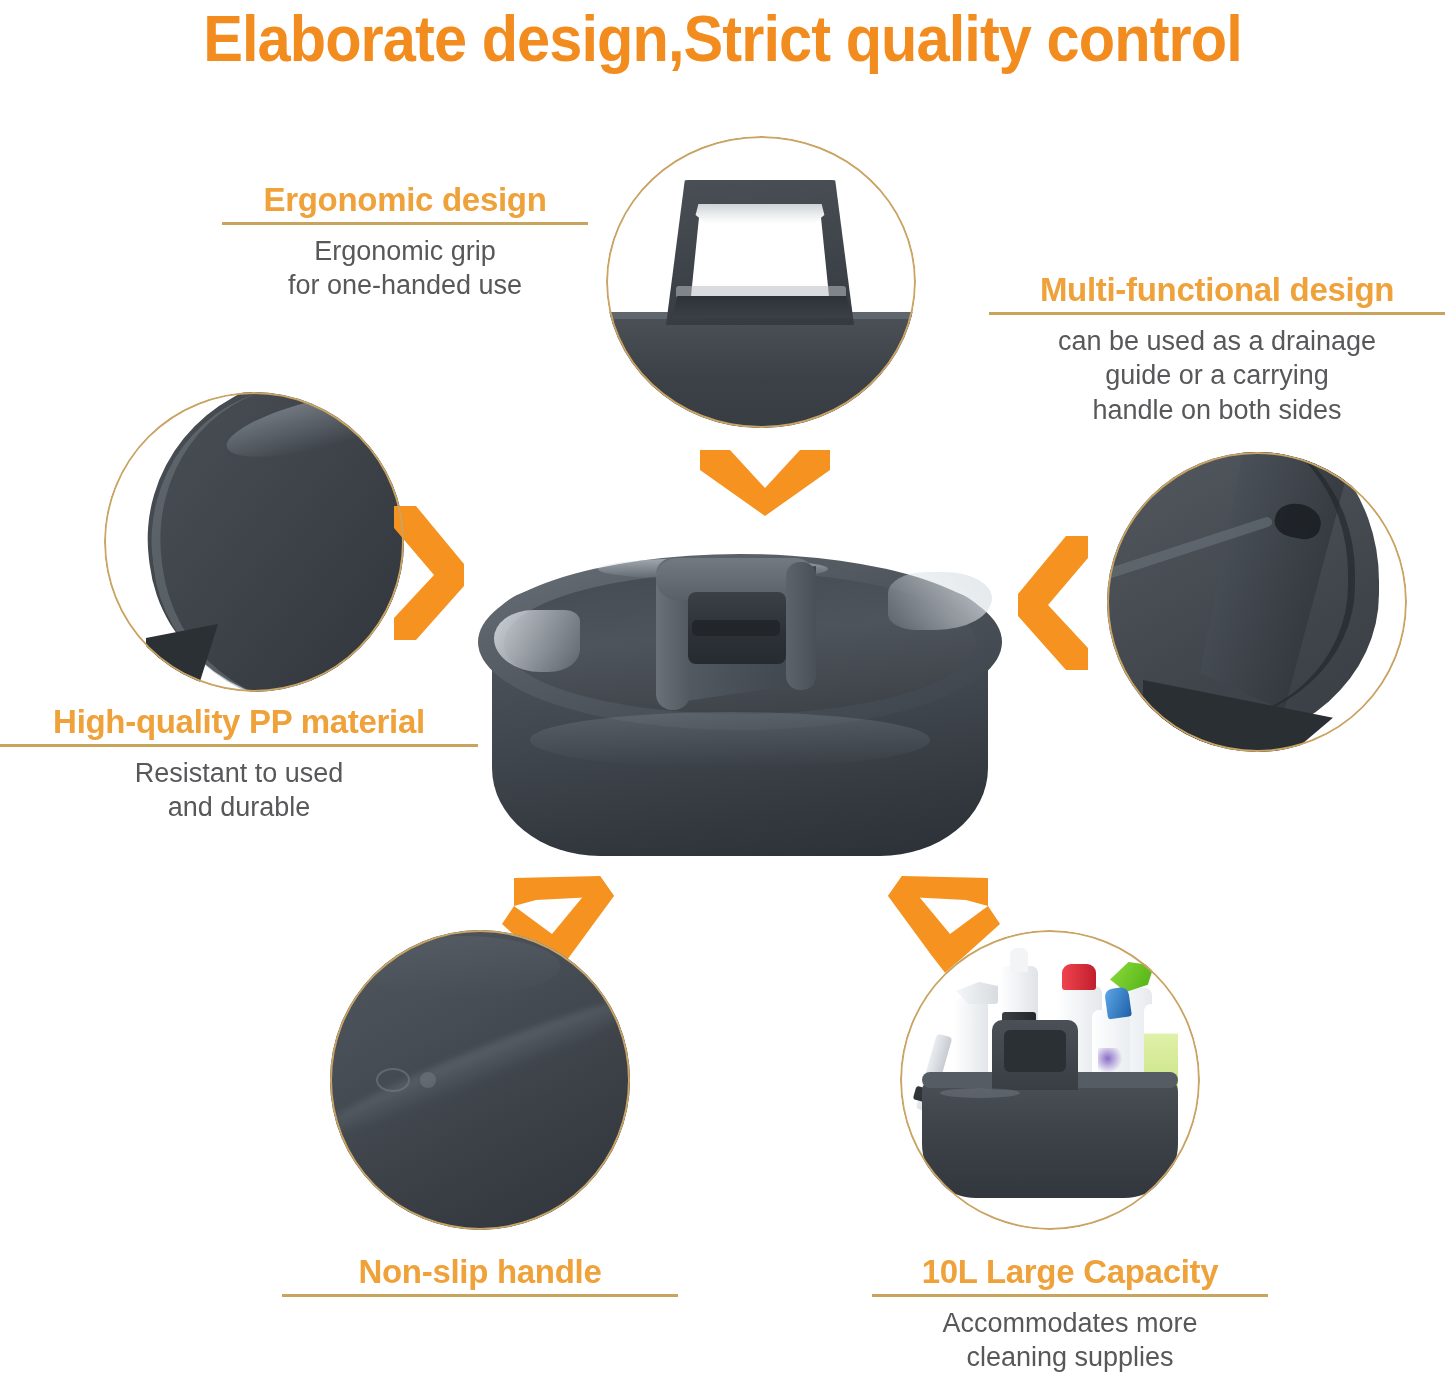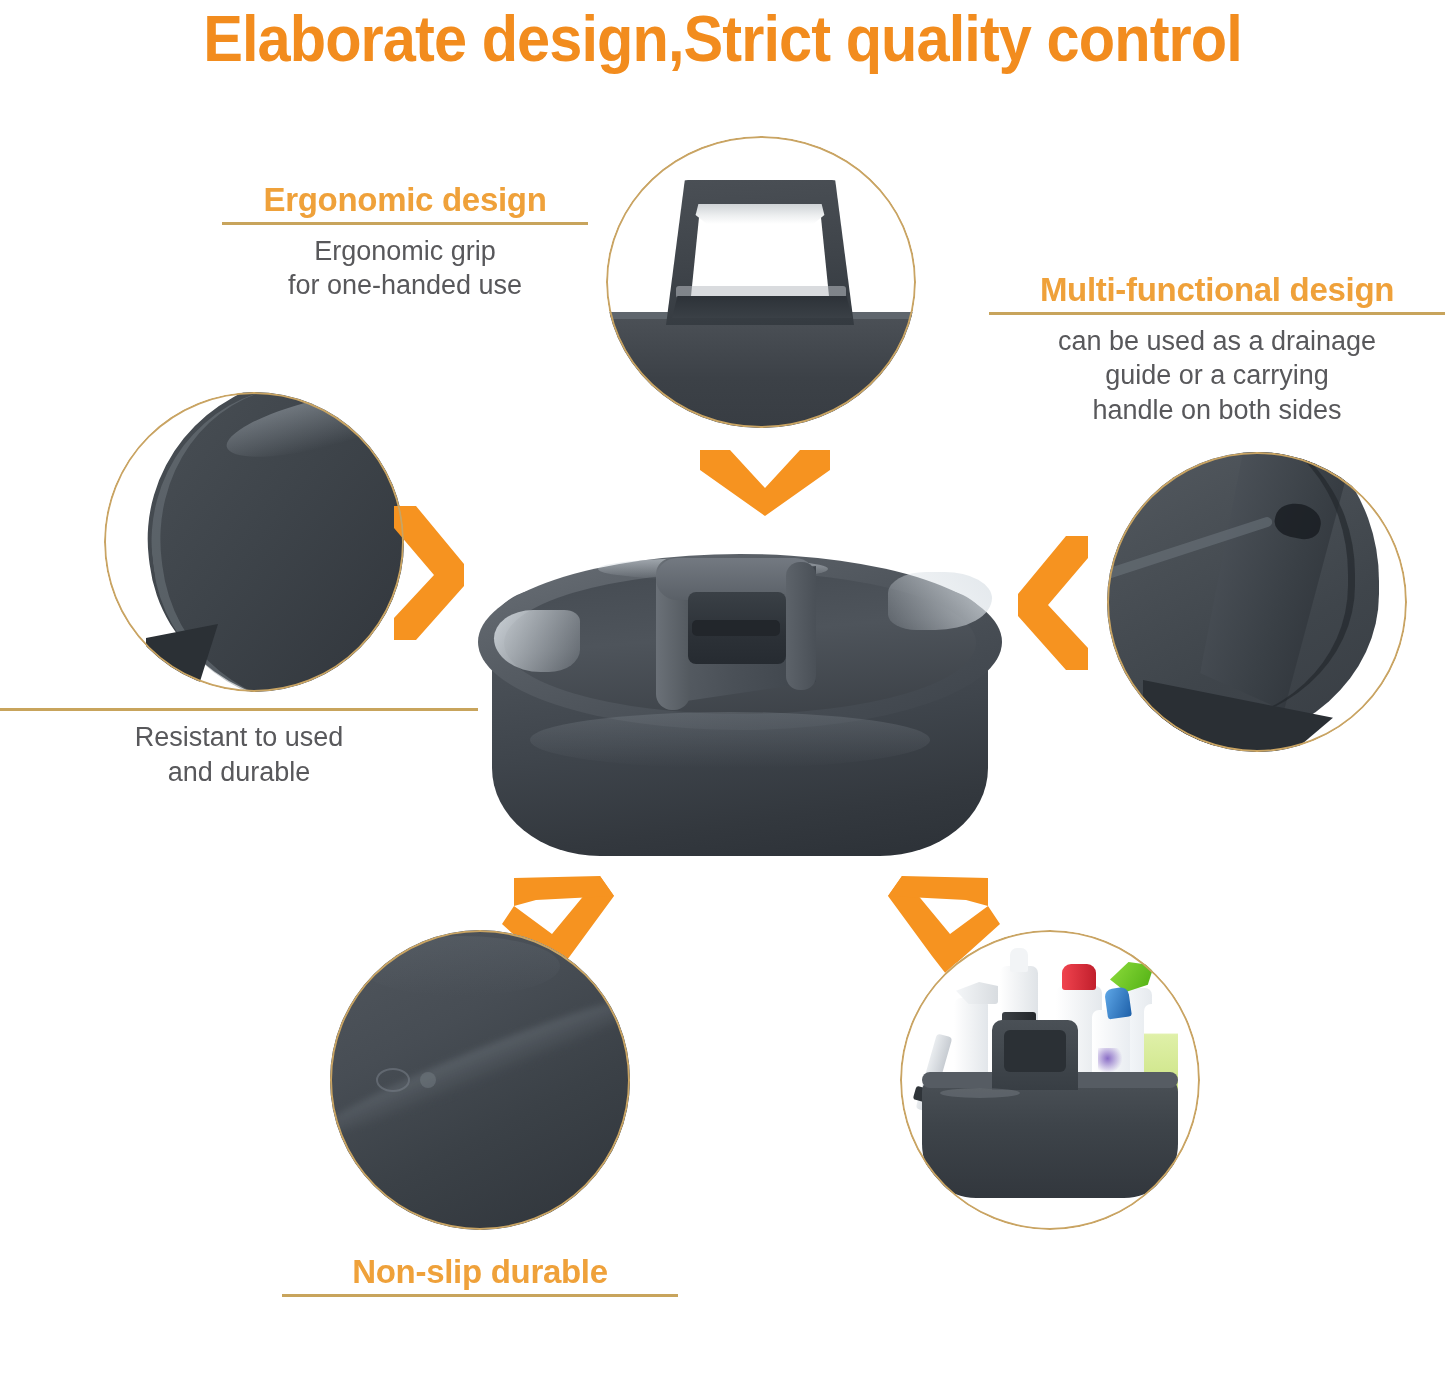--- a/index.html
+++ b/index.html
@@ -343,20 +343,21 @@
                 border-radius:8px;"></div>
     <div style="position:absolute; left:222px; top:84px; width:88px; height:16px;
                 background:#22262b; border-radius:5px;"></div>
 
     <div style="position:absolute; left:60px; top:176px; width:400px; height:56px;
                 background:linear-gradient(180deg,rgba(140,148,156,.28),rgba(140,148,156,0));
                 border-radius:50%;"></div>
   </div>
 
   <div class="feat c" style="left:0px; top:704px; width:478px;">
+    <div class="ttl">High-quality PP material</div>
     <div class="rule"></div>
     <div class="body">Resistant to used
 and durable</div>
   </div>
 
   <div class="chev" style="left:496px; top:868px; width:120px; height:106px;">
     <svg viewBox="0 0 120 106" xmlns="http://www.w3.org/2000/svg">
       <polygon points="18,38 6,56 46,92 60,106 74,88 118,28 104,8 56,66" fill="#F69320"></polygon>
       <polygon points="18,38 18,10 104,8 118,28 40,32" fill="#F69320"></polygon>
     </svg>
@@ -432,18 +433,24 @@
       <div class="tub"></div>
       <div class="tub-rim"></div>
       <div class="tub-inner"></div>
       <div class="tub-hole"></div>
       <div class="tub-hl"></div>
     </div>
     <div class="ring"></div>
   </div>
 
   <div class="feat c" style="left:282px; top:1254px; width:396px;">
-    <div class="ttl">Non-slip durable</div>
+    <div class="ttl">Non-slip handle</div>
     <div class="rule"></div>
   </div>
 
+  <div class="feat c" style="left:872px; top:1254px; width:396px;">
+    <div class="ttl">10L Large Capacity</div>
+    <div class="rule"></div>
+    <div class="body">Accommodates more
+cleaning supplies</div>
+  </div>
 
 </div>
 
 </body></html>

